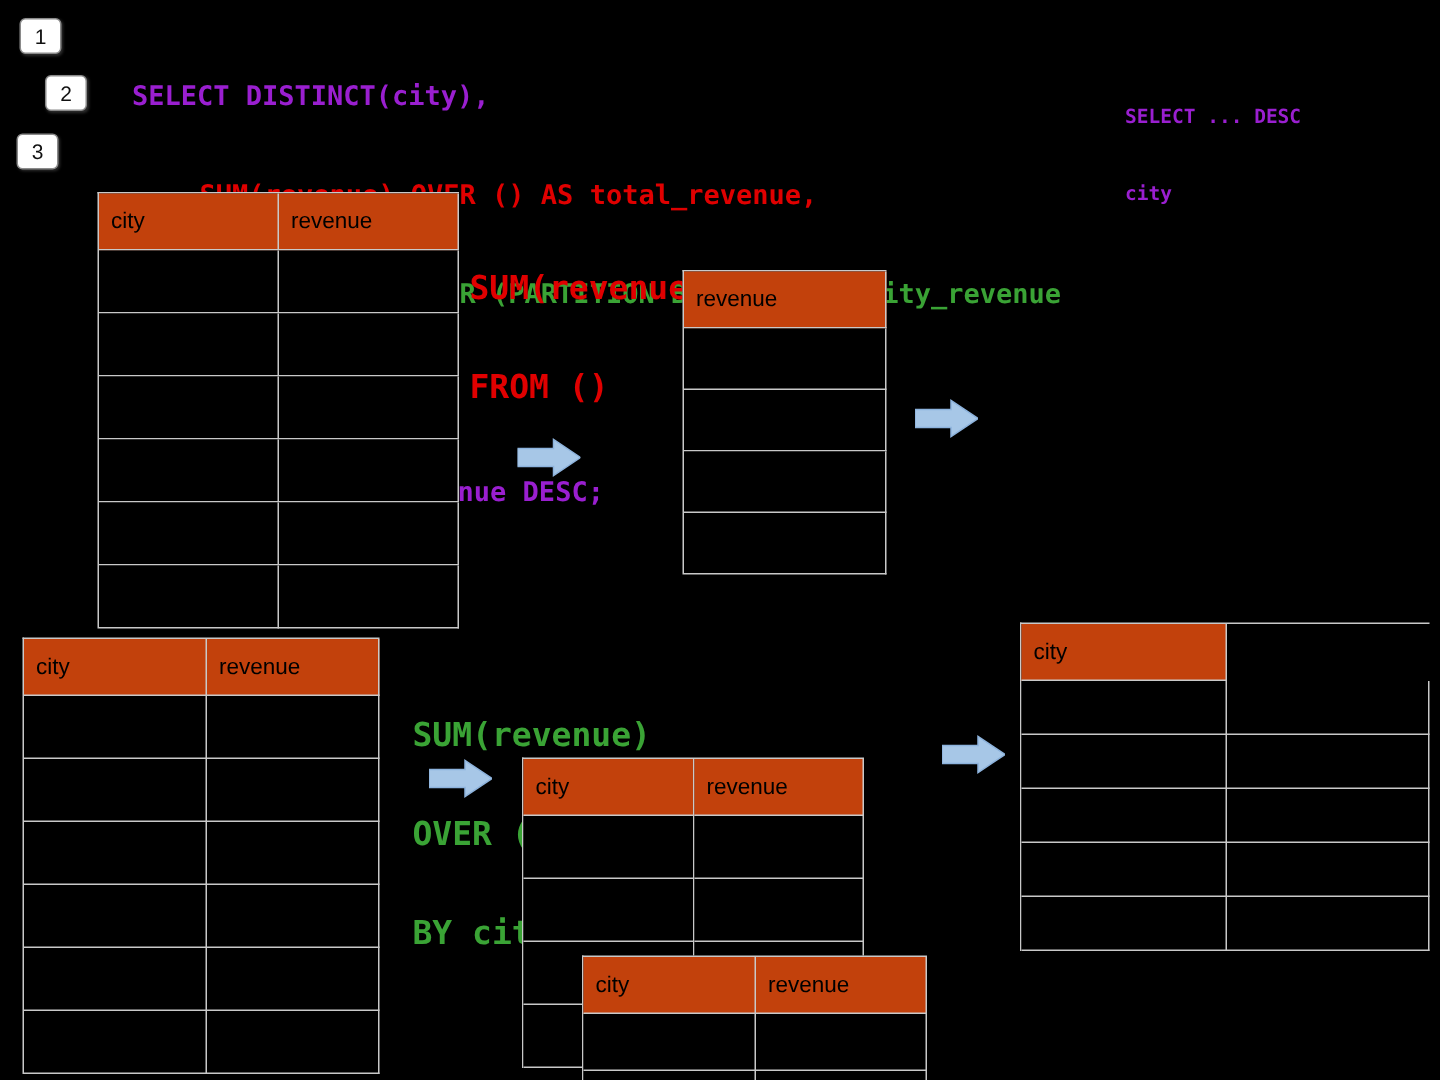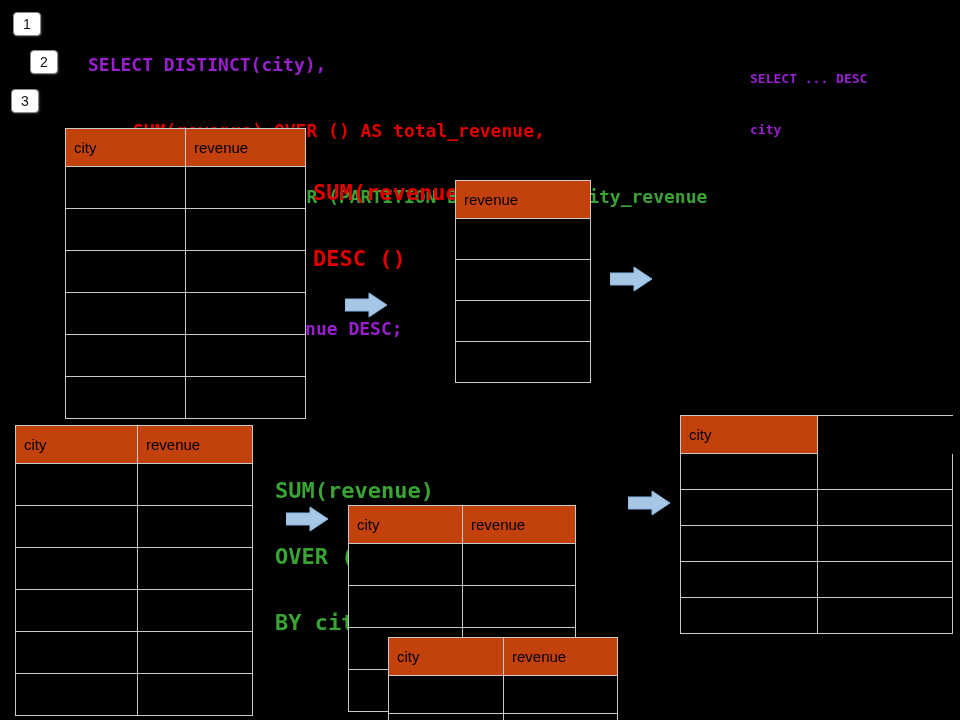--- a/index.html
+++ b/index.html
@@ -60,21 +60,21 @@
     <span class="ln purple ind1">ORDER by city_revenue DESC;</span>
   </div>
 
   <div class="sidecode purple">
     <span class="ln" style="display:block;">SELECT ... DESC</span>
     <span class="ln" style="display:block;">city</span>
   </div>
 
   <div class="flabel red" style="left:313px;top:138px;">
     <span style="display:block;">SUM(revenue)</span>
-    <span style="display:block;">DESC ()</span>
+    <span style="display:block;">FROM ()</span>
   </div>
 
   <div class="flabel green" style="left:275px;top:436px;">
     <span style="display:block;">SUM(revenue)</span>
     <span style="display:block;">OVER (PARTITION</span>
     <span style="display:block;">BY city)</span>
   </div>
 
   <svg class="arrow" style="left:345px;top:292px;" width="42" height="26">
     <polygon points="0,7 24,7 24,1 42,13 24,25 24,19 0,19" fill="#a7c7e7" stroke="#8db3dd" stroke-width="1"></polygon>

